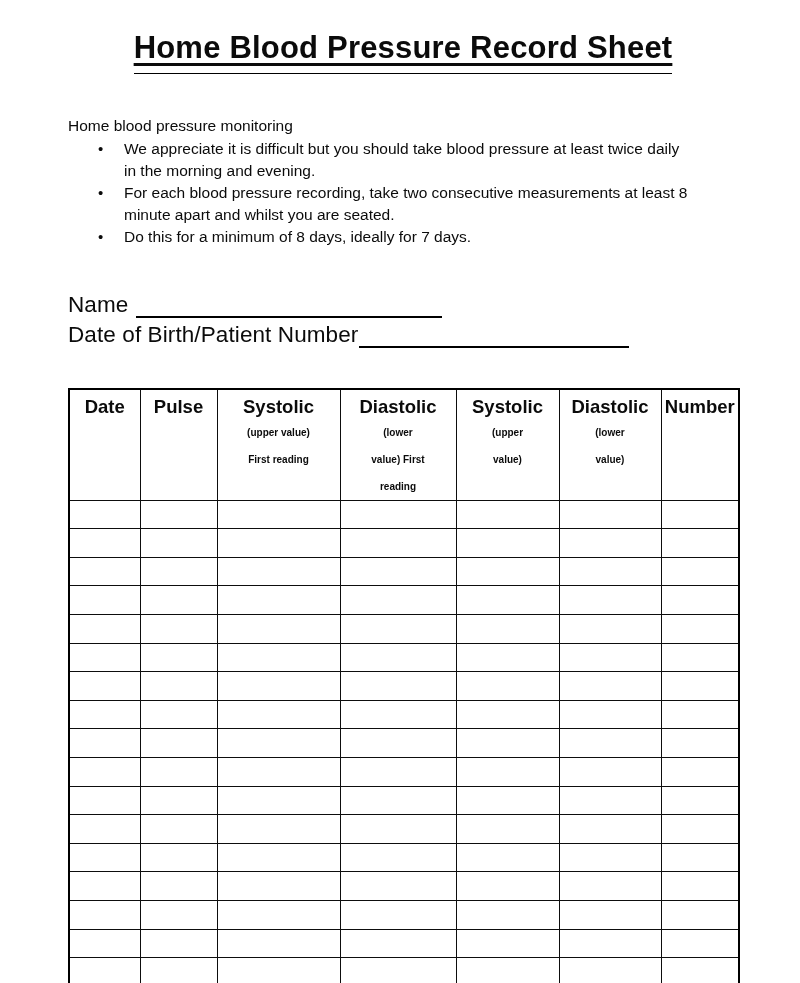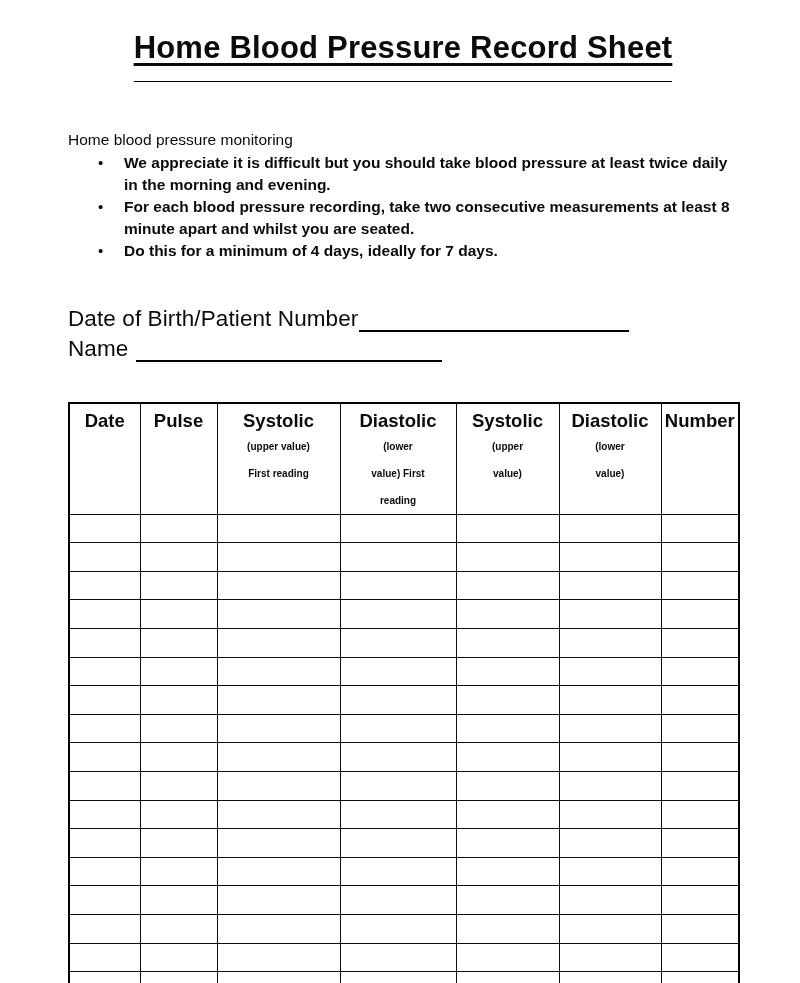--- a/index.html
+++ b/index.html
@@ -25,25 +25,25 @@
     font-size: 31px;
     font-weight: 700;
     letter-spacing: 0.2px;
     line-height: 1.15;
   }
   .title-text {
     text-decoration: underline;
     text-decoration-thickness: 2.5px;
     text-underline-offset: 5px;
     border-bottom: 1.6px solid #000;
-    padding-bottom: 16px;
+    padding-bottom: 8px;
   }
   
   .intro {
-    margin-top: 63px;
+    margin-top: 49px;
     font-size: 15.5px;
     line-height: 22px;
     font-weight: 500;
   }
   .intro-heading {
     margin: 0 0 1px 0;
   }
   .bullets {
     list-style: none;
     margin: 0;
@@ -55,21 +55,20 @@
   }
   .bullet-dot {
     flex: 0 0 auto;
     width: 26px;
     padding-left: 30px;
     font-size: 15px;
   }
   .bullet-text {
     flex: 1 1 auto;
     white-space: pre-line;
-    font-weight: bold;
   }
   
   .fields {
     margin-top: 40px;
     font-size: 22.5px;
     font-weight: 500;
     letter-spacing: 0.1px;
   }
   .field-row {
     display: flex;
@@ -133,33 +132,33 @@
         <span class="bullet-text">We appreciate it is difficult but you should take blood pressure at least twice daily
 in the morning and evening.</span>
       </li>
       <li class="bullet-item">
         <span class="bullet-dot">•</span>
         <span class="bullet-text">For each blood pressure recording, take two consecutive measurements at least 8
 minute apart and whilst you are seated.</span>
       </li>
       <li class="bullet-item">
         <span class="bullet-dot">•</span>
-        <span class="bullet-text">Do this for a minimum of 4 days, ideally for 7 days.</span>
+        <span class="bullet-text">Do this for a minimum of 8 days, ideally for 7 days.</span>
       </li>
     </ul>
   </div>
 
   <div class="fields">
     <div class="field-row">
+      <span>Name</span>
+      <span class="field-line name-line"></span>
+    </div>
+    <div class="field-row">
       <span>Date of Birth/Patient Number</span>
       <span class="field-line dob-line"></span>
-    </div>
-    <div class="field-row">
-      <span>Name</span>
-      <span class="field-line name-line"></span>
     </div>
   </div>
 
   <table class="bp-table">
     <colgroup>
         <col style="width: 71px;">
         <col style="width: 77px;">
         <col style="width: 123px;">
         <col style="width: 116px;">
         <col style="width: 103px;">

